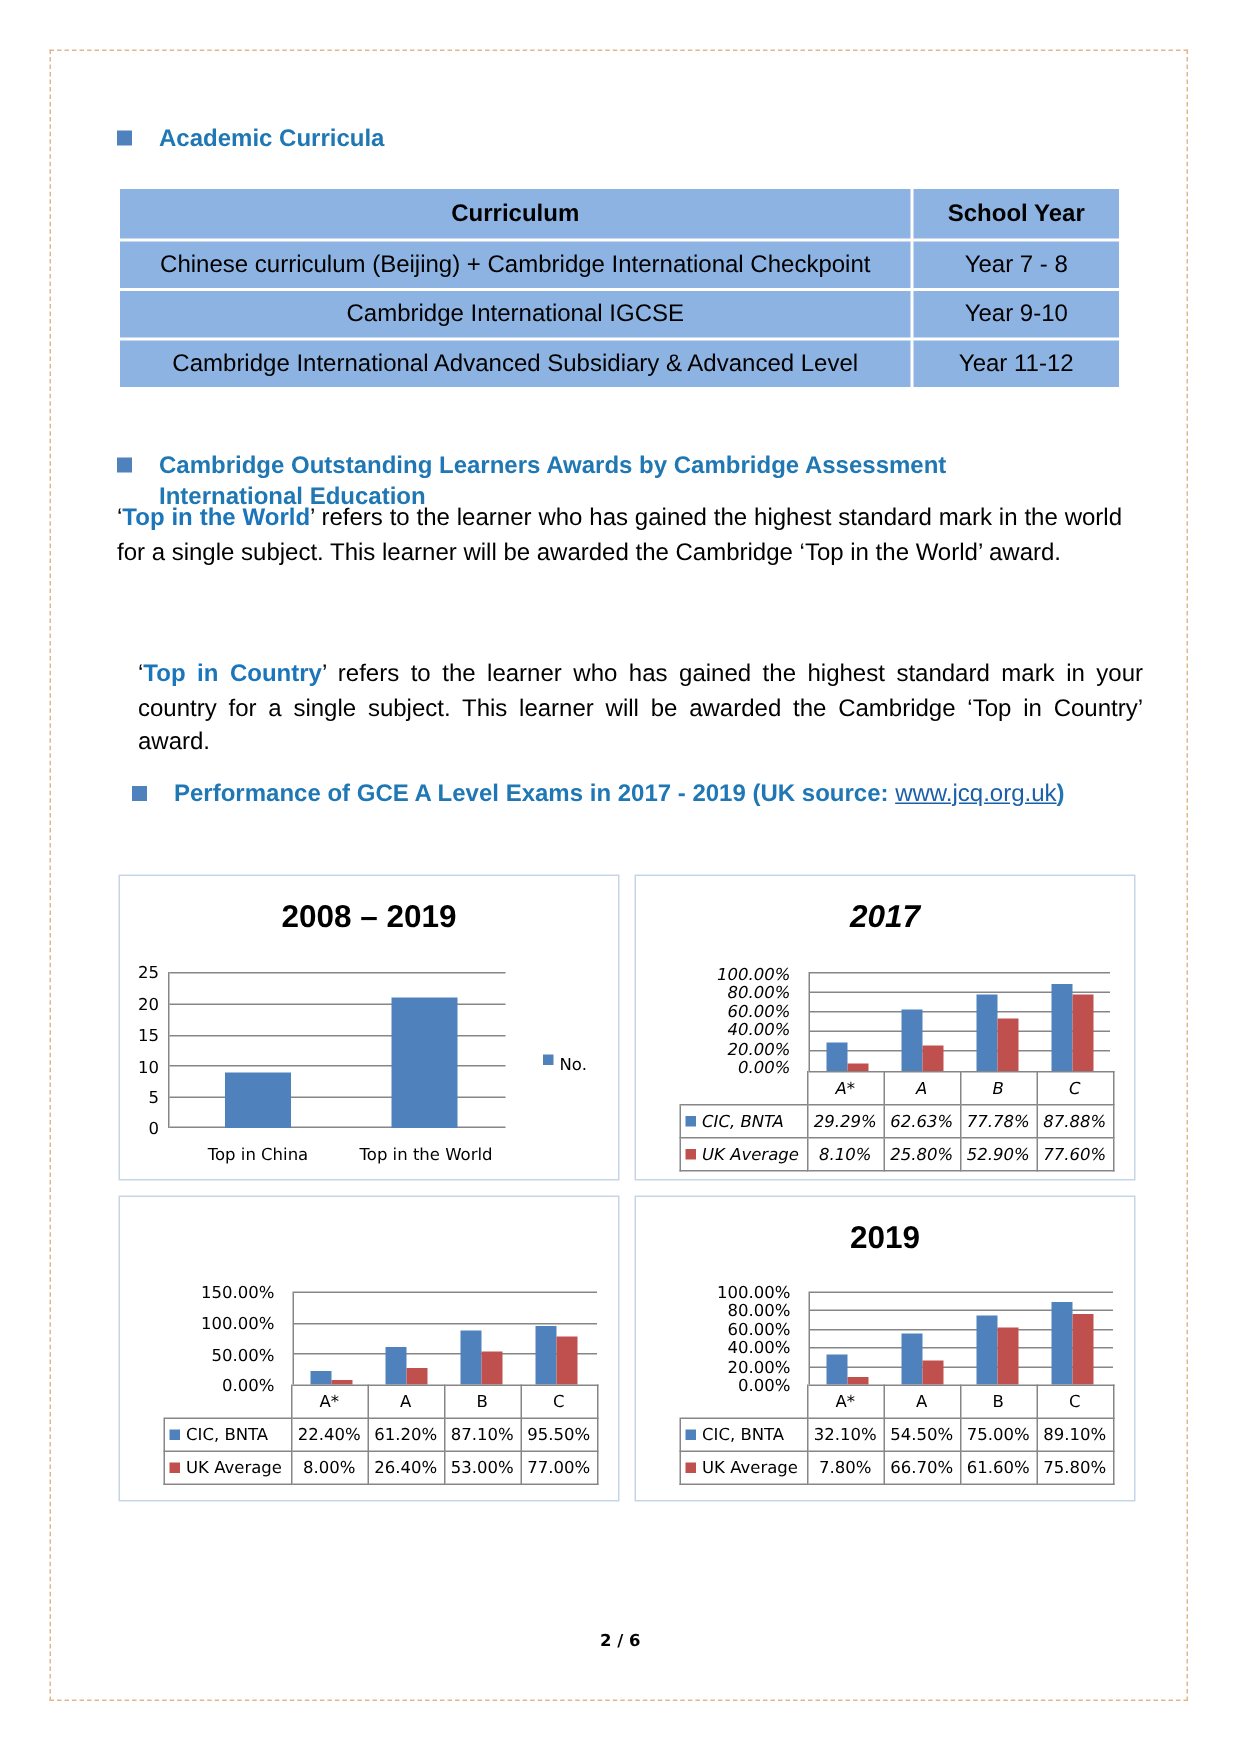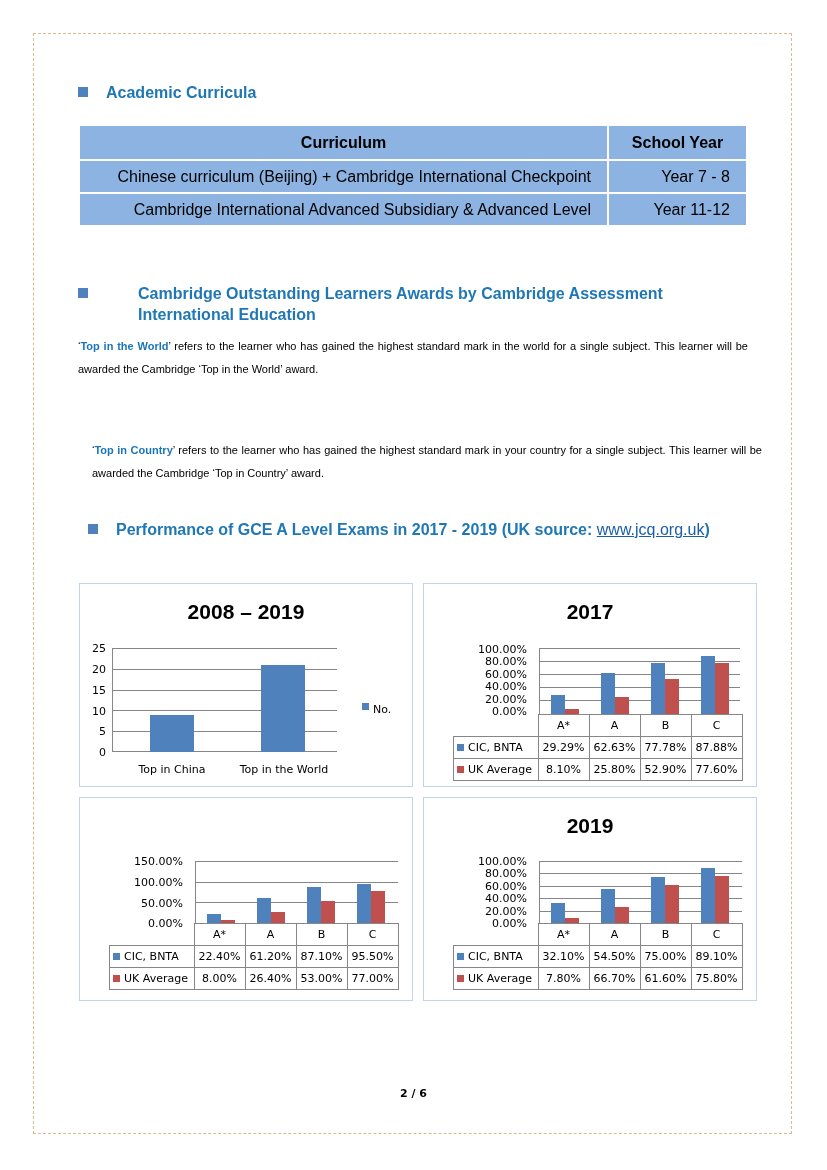--- a/index.html
+++ b/index.html
@@ -8,25 +8,25 @@
   .page-border { position: absolute; left: 33px; top: 33px; width: 759px; height: 1101px;
                  border: 1px dashed #e0b890; box-sizing: border-box; }
   .bullet-heading { position: absolute; display: flex; align-items: flex-start;
                     color: #1f77b4; font-weight: bold; font-size: 16px; line-height: 21px; }
   .bullet-sq { width: 10px; height: 10px; background: #4f81bd; margin-top: 5px; margin-right: 18px; flex: none; }
   .link { color: #1a5fa8; font-weight: normal; text-decoration: underline; }
 
   table.curr { position: absolute; left: 78px; top: 124px; width: 670px; border-collapse: collapse;
                font-size: 16px; }
   table.curr th, table.curr td { background: #8db3e2; border: 2px solid #ffffff; height: 31px;
-               padding: 0 16px; text-align: right; }
+               padding: 0 16px; text-align: center; }
   table.curr th { font-weight: bold; text-align: center; height: 33px; }
   table.curr td.yr, table.curr th.yr { width: 105px; }
 
-  .para { position: absolute; left: 78px; width: 670px; font-size: 11px; line-height: 22.5px;
+  .para { position: absolute; left: 78px; width: 670px; font-size: 16px; line-height: 22.5px;
           text-align: justify; }
   .para .kw { color: #1a75bb; font-weight: bold; }
 
   .chart-box { position: absolute; width: 334px; height: 204px; border: 1px solid #c5d5e8;
                box-sizing: border-box; background: #fff; font-family: "DejaVu Sans", sans-serif; }
   .chart-title { position: absolute; left: 0; right: 0; top: 16px; text-align: center;
                  font-weight: bold; font-size: 21px; font-family: "Liberation Sans", sans-serif; }
   .plot { position: absolute; border-left: 1px solid #868686; }
   .gridline { position: absolute; left: 0; right: 0; height: 1px; background: #868686; }
   .ytick { position: absolute; font-size: 11px; text-align: right; line-height: 11px; }
@@ -62,27 +62,31 @@
       <th>Curriculum</th>
       <th class="yr">School Year</th>
     </tr>
   </thead>
   <tbody>
     <tr>
       <td>Chinese curriculum (Beijing) + Cambridge International Checkpoint</td>
       <td class="yr">Year 7 - 8</td>
     </tr>
     <tr>
+      <td>Cambridge International IGCSE</td>
+      <td class="yr">Year 9-10</td>
+    </tr>
+    <tr>
       <td>Cambridge International Advanced Subsidiary &amp; Advanced Level</td>
       <td class="yr">Year 11-12</td>
     </tr>
   </tbody>
 </table>
 
-<div class="bullet-heading" style="left:78px; top:283px;gap:32px;">
+<div class="bullet-heading" style="left:78px; top:300px;">
   <span class="bullet-sq"></span>
   <span>
     <span>Cambridge Outstanding Learners Awards by Cambridge Assessment</span><br>
     <span>International Education</span>
   </span>
 </div>
 
 <p class="para" style="top:335px; margin:0;"><span>‘</span><span class="kw">Top in the World</span><span>’ refers to the learner who has gained the highest standard mark in the world for a single subject. This learner will be awarded the Cambridge ‘Top in the World’ award.</span></p>
 
 <p class="para" style="top:425px; margin:14px;"><span>‘</span><span class="kw">Top in Country</span><span>’ refers to the learner who has gained the highest standard mark in your country for a single subject. This learner will be awarded the Cambridge ‘Top in Country’ award.</span></p>
@@ -113,21 +117,21 @@
   <div class="ytick" style="left:2px; width:24px; top:142px;">5</div>
   <div class="ytick" style="left:2px; width:24px; top:163px;">0</div>
   <div class="xlab" style="left:40px; width:104px; top:179px;">Top in China</div>
   <div class="xlab" style="left:148px; width:112px; top:179px;">Top in the World</div>
   <div class="legend" style="left:282px; top:119px;">
     <span class="sw blue"></span>
     <span>No.</span>
   </div>
 </div>
 
-<div class="chart-box" style="left:423px; top:583px;">
+<div class="chart-box" style="left:423px; top:583px;font-style:italic;">
   <div class="chart-title">2017</div>
   <div class="plot" style="left:115px; top:64px; width:200px; height:66px;">
     <div class="gridline" style="top:0px;"></div>
     <div class="gridline" style="top:13px;"></div>
     <div class="gridline" style="top:26px;"></div>
     <div class="gridline" style="top:39px;"></div>
     <div class="gridline" style="top:52px;"></div>
     <div class="bar blue" style="left:11px; width:14px; height:19.3px;"></div>
     <div class="bar red" style="left:25px; width:14px; height:5.3px;"></div>
     <div class="bar blue" style="left:61px; width:14px; height:41.3px;"></div>

